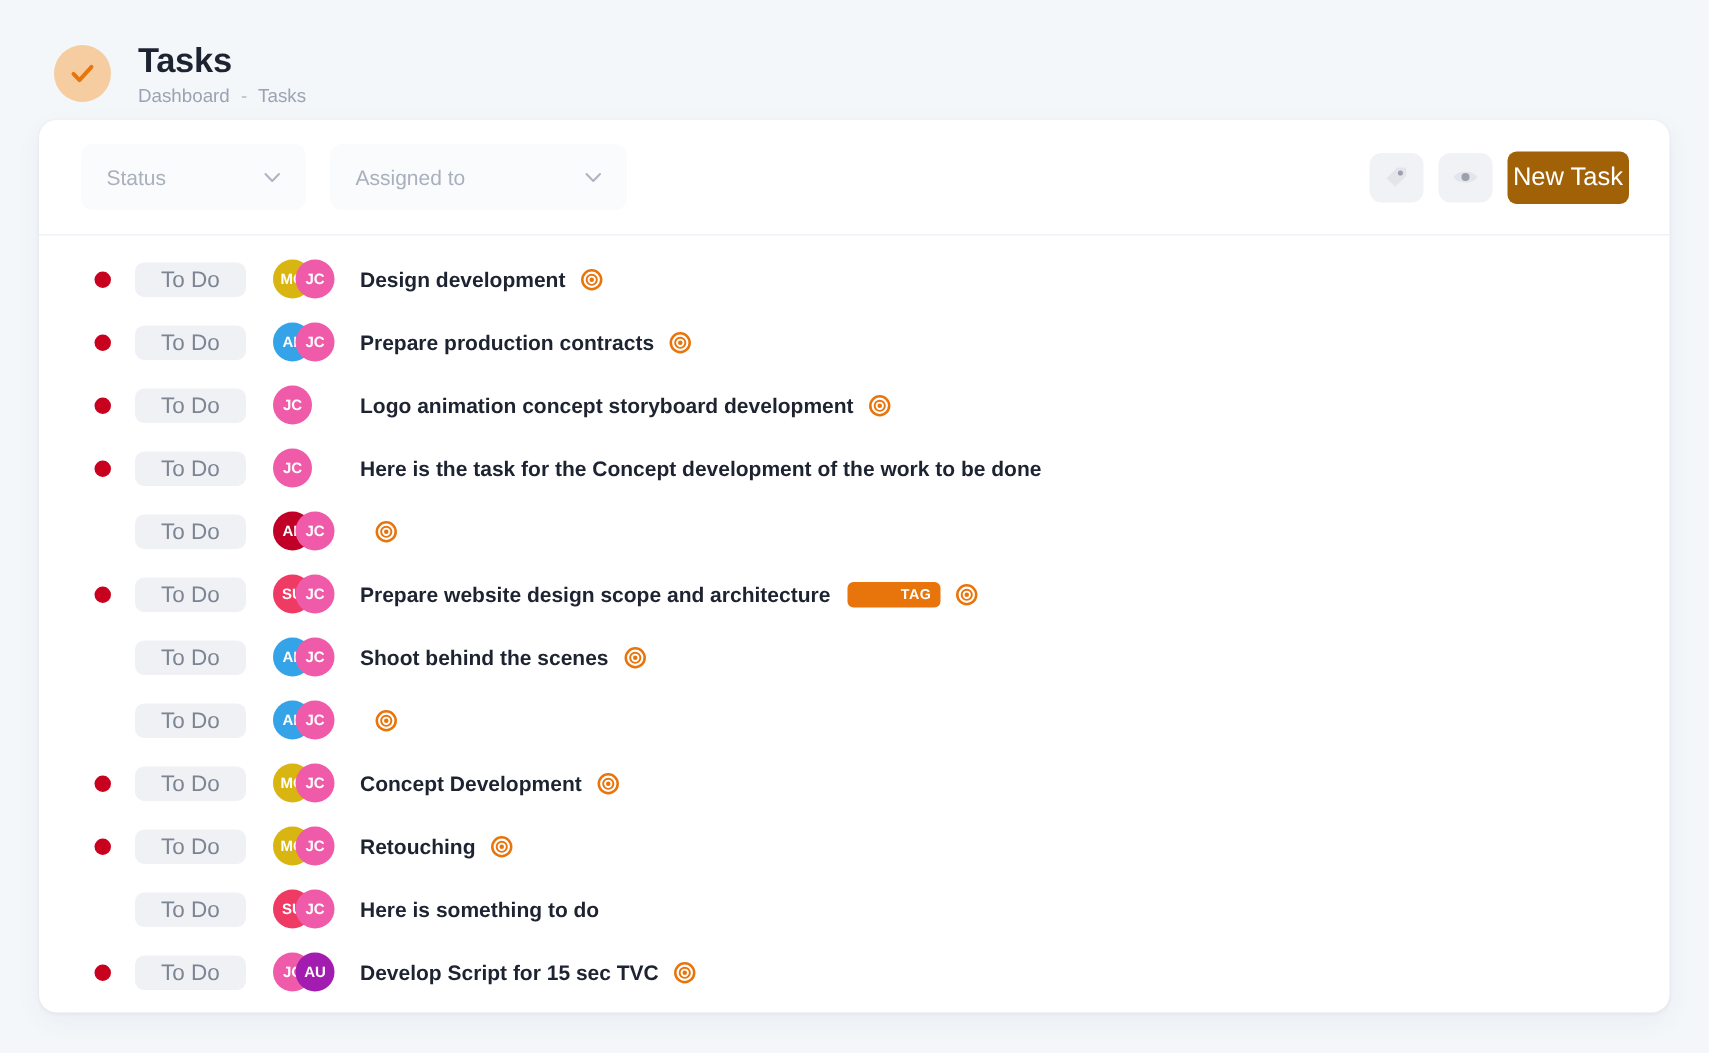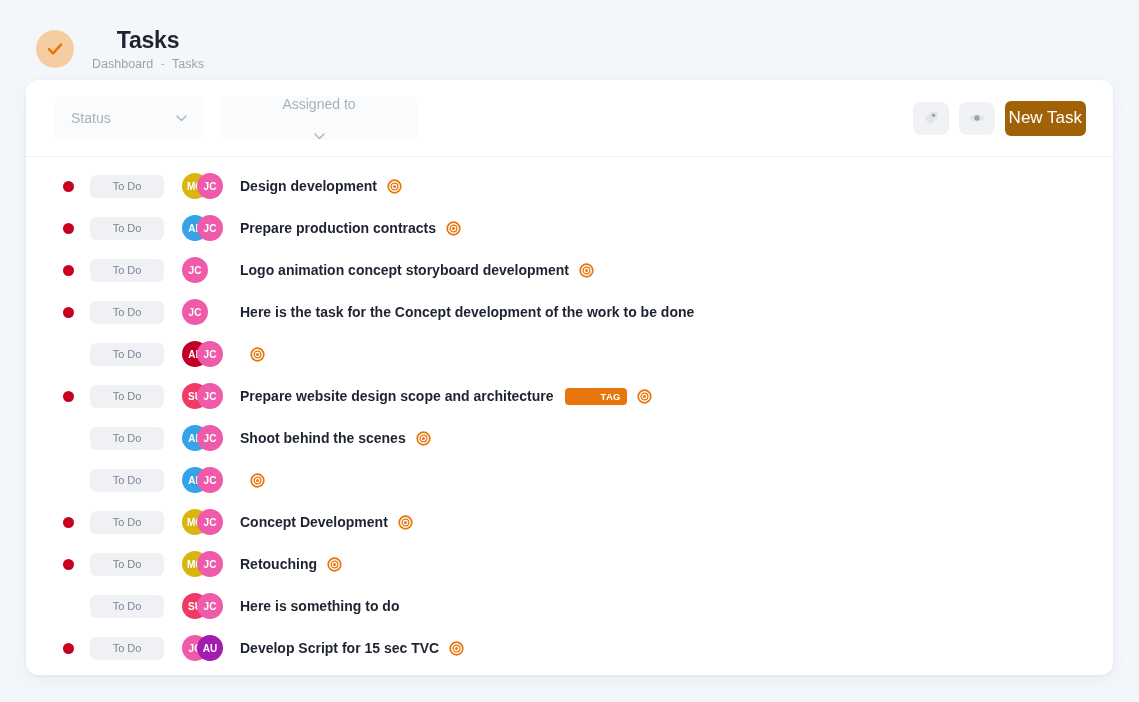--- a/index.html
+++ b/index.html
@@ -16,21 +16,21 @@
     padding: 18px 0 0 36px;
     height: 80px;
   }
   .header-avatar {
     width: 38px; height: 38px; border-radius: 50%;
     background: #f6cda1;
     display: flex; align-items: center; justify-content: center;
     flex: 0 0 auto;
   }
   .header-avatar svg { display: block; }
-  .header-text { margin-left: 18px; text-align: center; }
+  .header-text { margin-left: 18px; }
   .page-title {
     font-size: 23px; font-weight: bold; color: #1d2330;
     letter-spacing: -0.2px; line-height: 26px;
   }
   .breadcrumb {
     margin-top: 4px;
     font-size: 12.5px; color: #9aa3b2; line-height: 15px;
   }
   .breadcrumb .crumb { color: #9aa3b2; }
   .breadcrumb .sep { margin: 0 4px; color: #b3bbc7; }
@@ -57,21 +57,21 @@
     height: 44px;
     background: #fafbfc;
     border-radius: 8px;
     display: flex; align-items: center; justify-content: space-between;
     padding: 0 17px;
     margin-right: 16px;
     cursor: pointer;
   }
   .filter-status  { width: 150px; }
   .filter-project { width: 292px; }
-  .filter-assign  { width: 198px; flex-direction: column; }
+  .filter-assign  { width: 198px; }
   .filter-label { font-size: 14px; color: #a9b0bd; }
   .chev { width: 11px; height: 7px; flex: 0 0 auto; }
 
   .toolbar-right { margin-left: auto; display: flex; align-items: center; }
   .icon-btn {
     width: 36px; height: 33px; border-radius: 8px;
     background: #f1f2f5;
     display: flex; align-items: center; justify-content: center;
     margin-right: 10px; cursor: pointer; border: none;
   }
@@ -94,21 +94,21 @@
   }
   .dot-slot { width: 27px; flex: 0 0 auto; }
   .priority-dot {
     width: 11px; height: 11px; border-radius: 50%;
     background: #c8011f;
   }
   .status-pill {
     width: 74px; height: 23px;
     background: #f0f1f4; border-radius: 6px;
     display: flex; align-items: center; justify-content: center;
-    font-size: 11px; color: #7c8594;
+    font-size: 15px; color: #7c8594;
     flex: 0 0 auto;
   }
   .avatars {
     position: relative;
     width: 58px; height: 26px;
     margin-left: 18px; flex: 0 0 auto;
     display: flex; align-items: center;
   }
   .avatar {
     width: 26px; height: 26px; border-radius: 50%;

